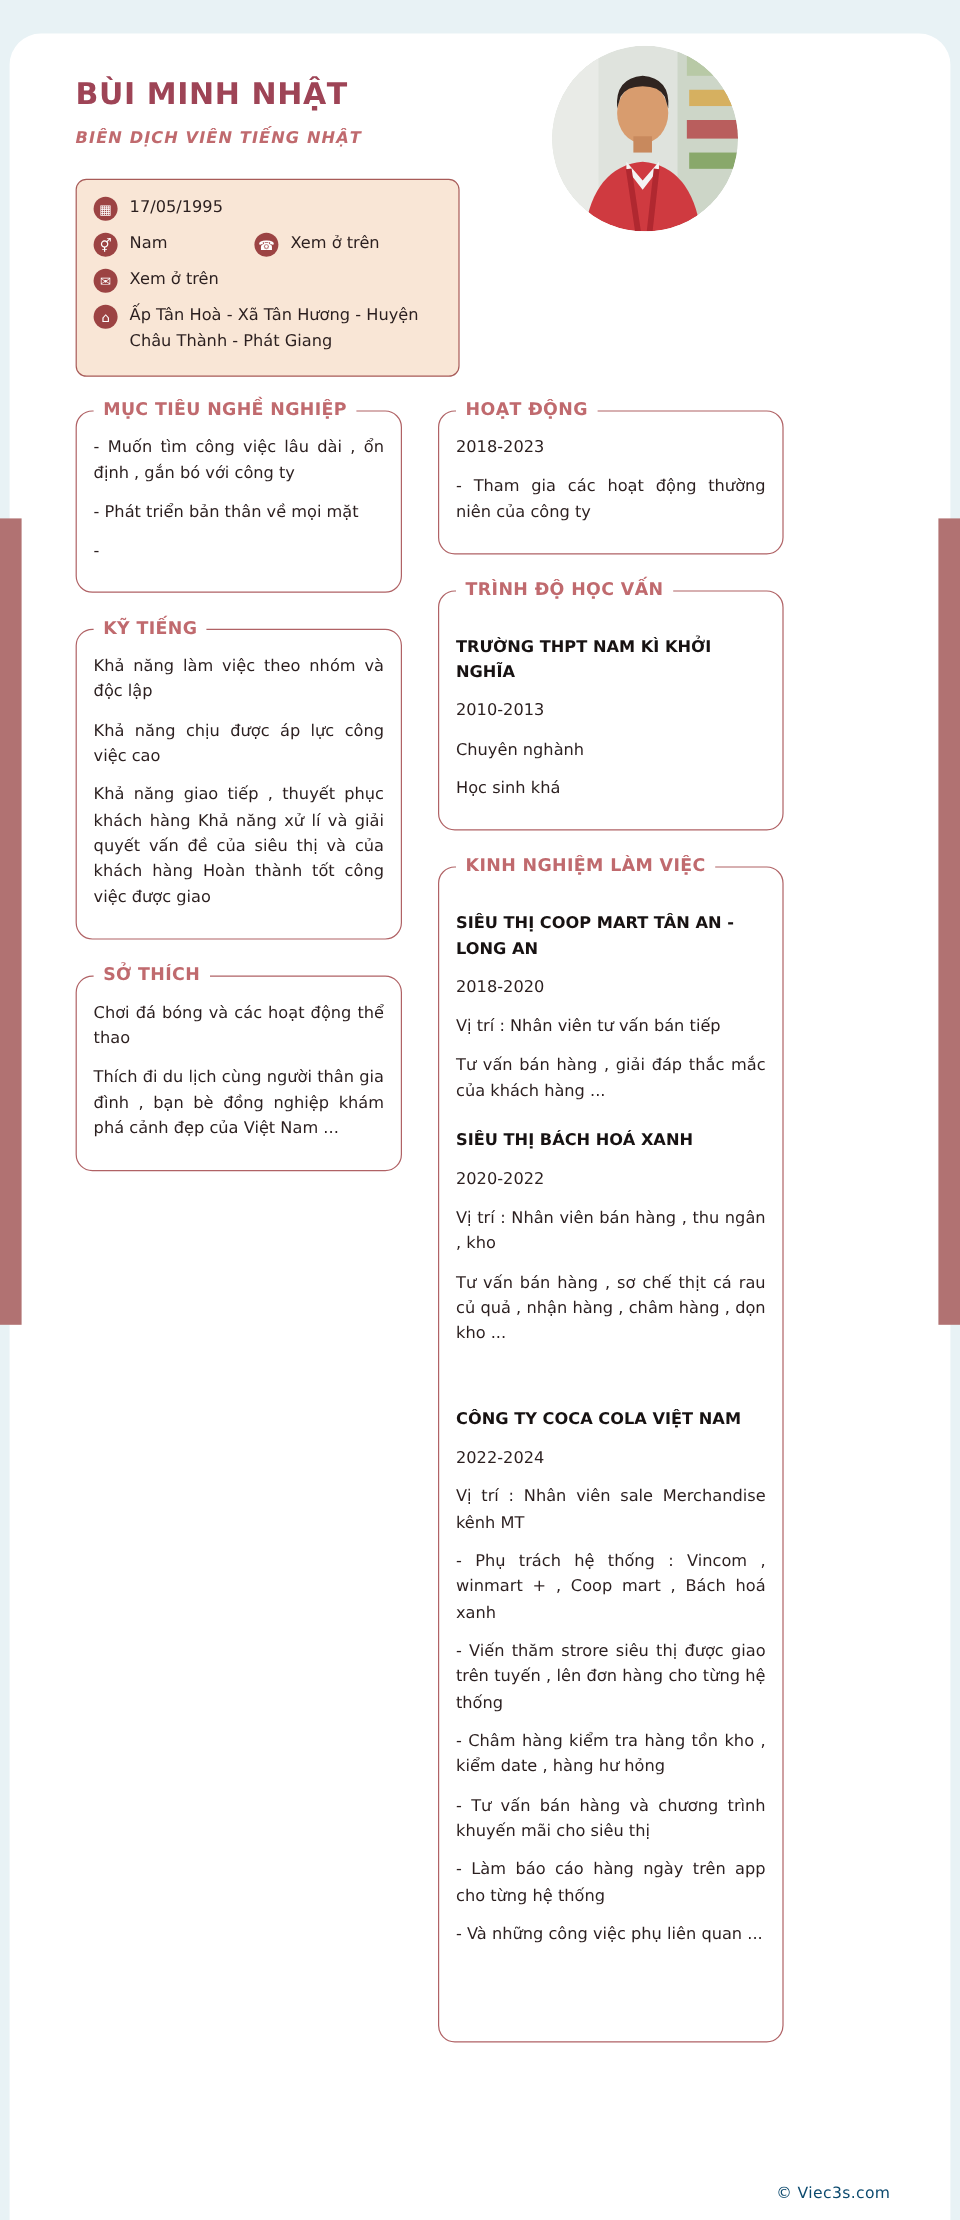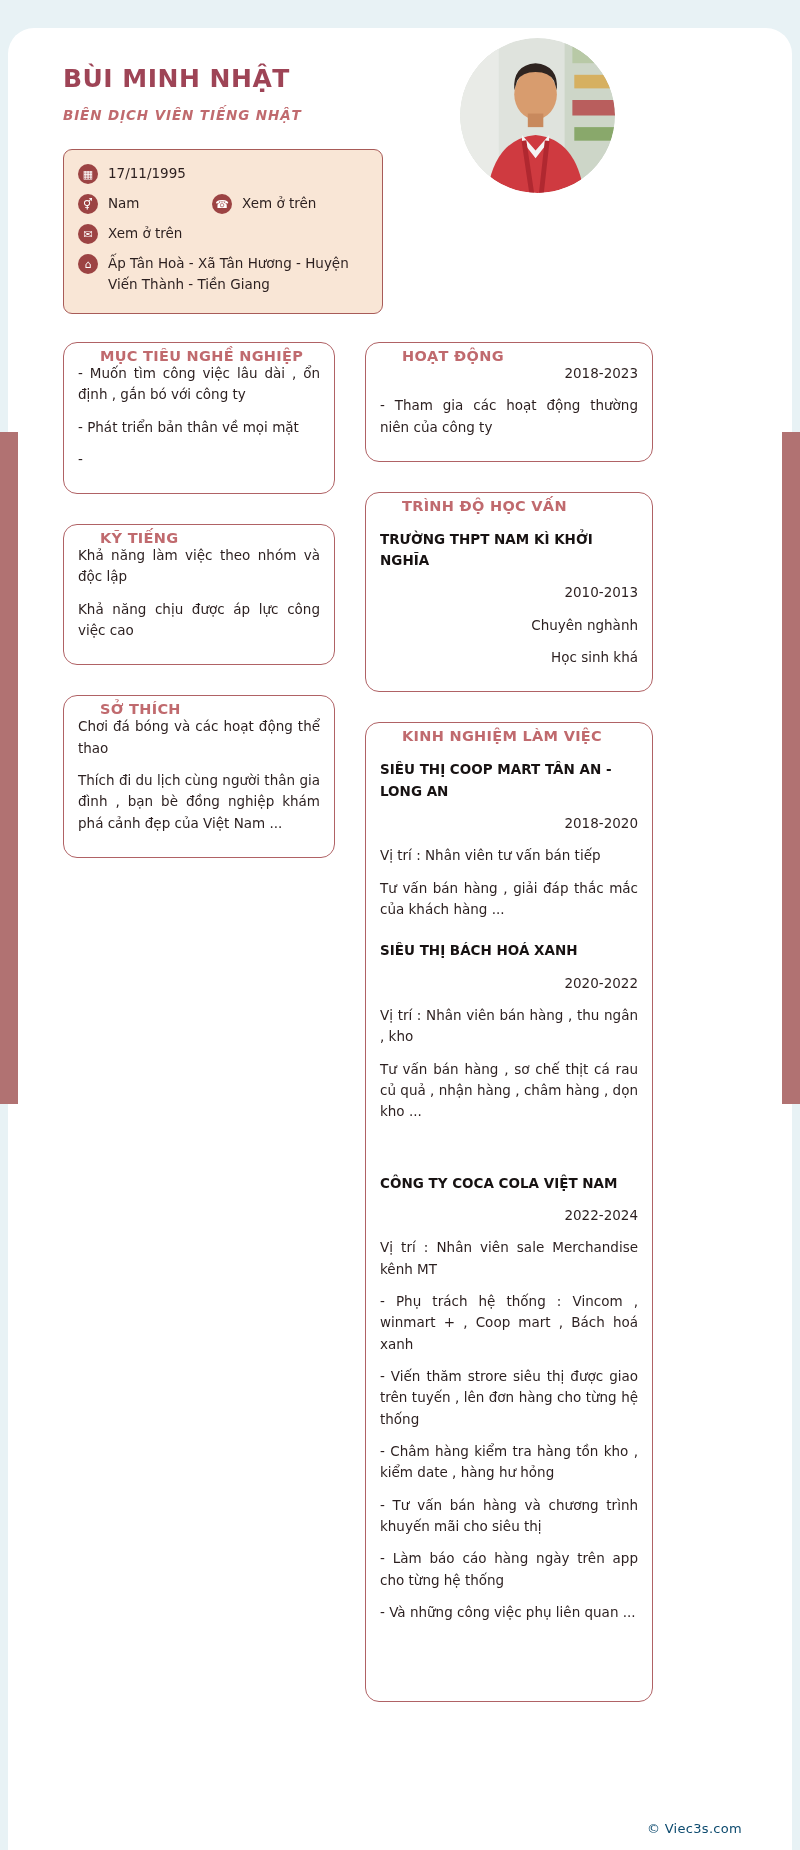--- a/index.html
+++ b/index.html
@@ -73,28 +73,28 @@
     border:1.6px solid var(--border,#b06265);
     border-radius:14px;
     padding:20px 14px 12px;
     margin-bottom:30px;
   }
   .sec-title{
     position:absolute;top:-11px;left:12px;
     background:#fff;padding:0 8px;
     color:var(--accent,#c06a6e);
     font-weight:700;font-size:14.5px;letter-spacing:.3px;
-    white-space:nowrap;margin:16px;
+    white-space:nowrap;margin:2px;
   }
   .sec p{
     margin:0 0 11px;font-size:13.5px;line-height:1.58;
     text-align:justify;color:var(--text,#2b1f1f);
   }
   .sec p.hd{font-weight:700;color:#171212;text-align:left;margin-top:16px;}
-  .sec p.period{text-align:right;}
+  .sec p.period{text-align:left;}
   .sec-experience{padding-bottom:58px;}
   .job{margin-bottom:20px;}
   .job.gap-top{margin-top:50px;}
   
   .copyright{
     position:absolute;bottom:14px;right:50px;
     font-size:13px;color:#0c4a6e;letter-spacing:.3px;
   }
 </style>
 </head>
@@ -135,21 +135,21 @@
           <path d="M64,100 L78,116 L92,100 L92,106 L78,124 L64,106 Z" fill="#f4f4f4"></path>
           <path d="M66,106 L74,160 M90,106 L84,160" stroke="#b02830" stroke-width="5" fill="none"></path>
         </g>
       </svg>
     </div>
 
     <section class="contact-box">
       <div class="c-row">
         <span class="c-item">
           <span class="c-icon">▦</span>
-          <span class="c-text">17/11/1995</span>
+          <span class="c-text">17/05/1995</span>
         </span>
       </div>
       <div class="c-row two">
         <span class="c-item gender">
           <span class="c-icon">⚥</span>
           <span class="c-text">Nam</span>
         </span>
         <span class="c-item">
           <span class="c-icon">☎</span>
           <span class="c-text">Xem ở trên</span>
@@ -157,40 +157,41 @@
       </div>
       <div class="c-row">
         <span class="c-item">
           <span class="c-icon">✉</span>
           <span class="c-text">Xem ở trên</span>
         </span>
       </div>
       <div class="c-row">
         <span class="c-item">
           <span class="c-icon">⌂</span>
-          <span class="c-text">Ấp Tân Hoà - Xã Tân Hương - Huyện Viến Thành - Tiền Giang</span>
+          <span class="c-text">Ấp Tân Hoà - Xã Tân Hương - Huyện Châu Thành - Phát Giang</span>
         </span>
       </div>
     </section>
 
     <div class="columns">
 
       <div class="col left-col">
 
         <section class="sec">
           <h3 class="sec-title">MỤC TIÊU NGHỀ NGHIỆP</h3>
           <p>- Muốn tìm công việc lâu dài , ổn định , gắn bó với công ty</p>
           <p>- Phát triển bản thân về mọi mặt</p>
           <p>-</p>
         </section>
 
         <section class="sec">
           <h3 class="sec-title">KỸ TIẾNG</h3>
           <p>Khả năng làm việc theo nhóm và độc lập</p>
           <p>Khả năng chịu được áp lực công việc cao</p>
+          <p>Khả năng giao tiếp , thuyết phục khách hàng Khả năng xử lí và giải quyết vấn đề của siêu thị và của khách hàng Hoàn thành tốt công việc được giao</p>
         </section>
 
         <section class="sec">
           <h3 class="sec-title">SỞ THÍCH</h3>
           <p>Chơi đá bóng và các hoạt động thể thao</p>
           <p>Thích đi du lịch cùng người thân gia đình , bạn bè đồng nghiệp khám phá cảnh đẹp của Việt Nam ...</p>
         </section>
 
       </div>
 

